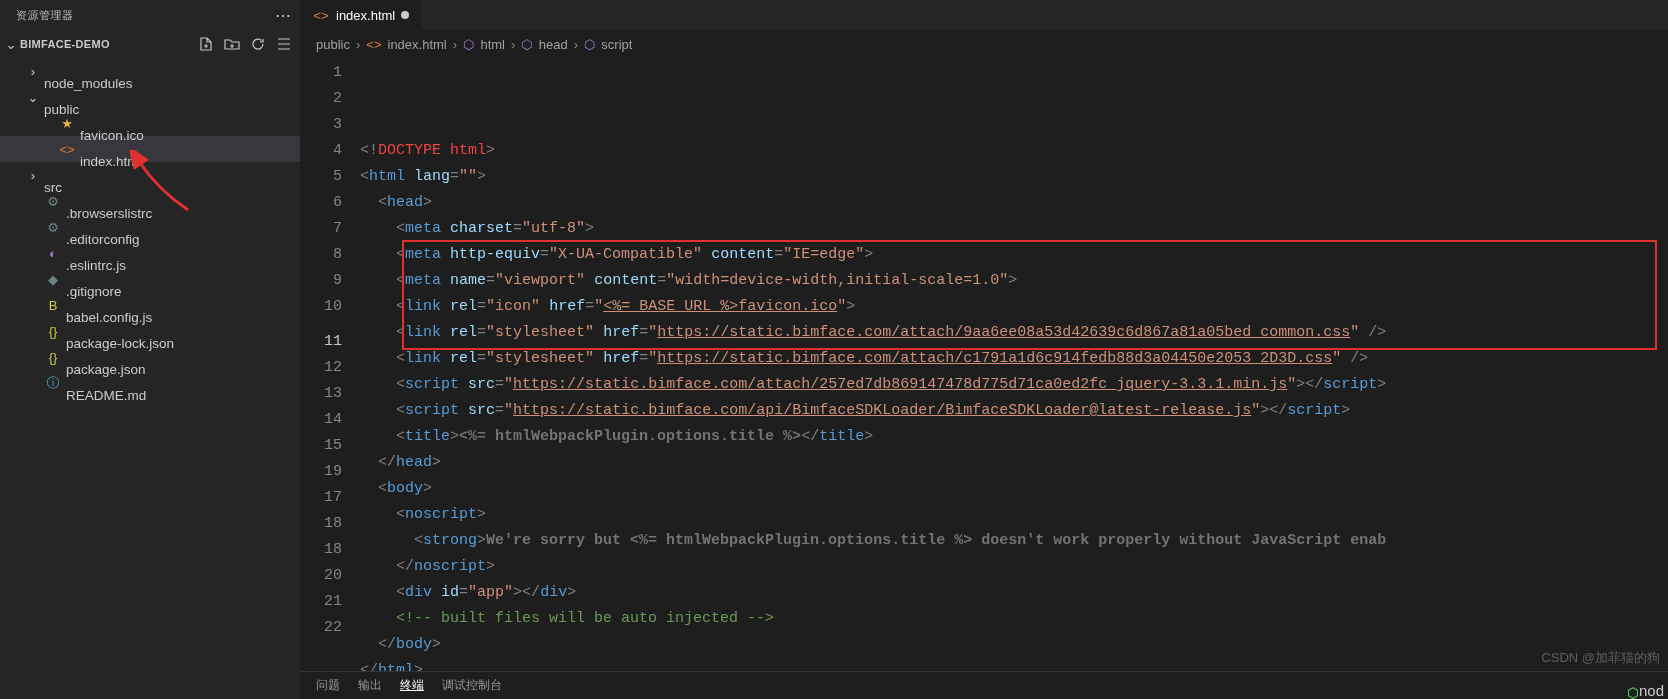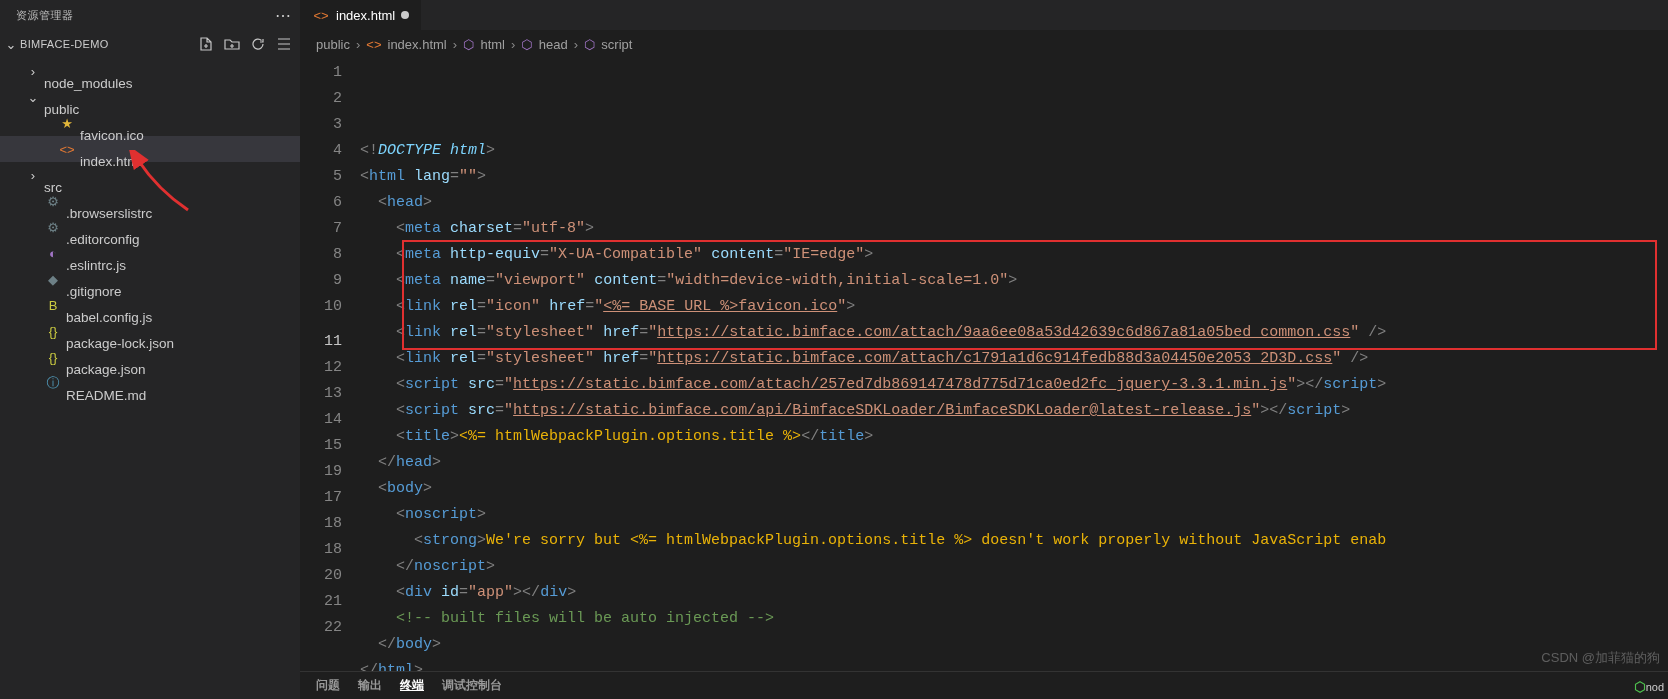--- a/index.html
+++ b/index.html
@@ -30,21 +30,21 @@
 .sidebar-title { font-size: 11px; color: #bbbbbb; letter-spacing: 0.5px; }
 .more-icon { color: #cccccc; font-size: 16px; letter-spacing: 1px; cursor: pointer; }
 .project-header {
   display: flex;
   align-items: center;
   justify-content: space-between;
   padding: 2px 8px 2px 4px;
   height: 28px;
 }
 .project-left { display: flex; align-items: center; gap: 2px; }
-.project-name { font-weight: 400; font-size: 11px; color: #cccccc; letter-spacing: 0.3px; }
+.project-name { font-weight: 700; font-size: 11px; color: #cccccc; letter-spacing: 0.3px; }
 .project-actions { display: flex; gap: 10px; color: #c5c5c5; }
 .project-actions svg { width: 16px; height: 16px; }
 .tree { padding: 0 0 4px 0; }
 .tree-row {
   display: flex;
   align-items: center;
   height: 26px;
   padding-left: 12px;
   gap: 4px;
   cursor: pointer;
@@ -114,22 +114,22 @@
   overflow: hidden;
   padding-top: 2px;
   position: relative;
 }
 .code-line { height: 26px; }
 .t-punc { color: #808080; }
 .t-tag { color: #569cd6; }
 .t-attr { color: #9cdcfe; }
 .t-str { color: #ce9178; }
 .t-url { color: #ce9178; text-decoration: underline; text-align: center; }
-.t-txt { color: #eab308; }
-.t-doctype { color: #7dd3fc; font-style: italic; }
+.t-txt { color: #737373; font-weight: bold; }
+.t-doctype { color: #ef4444; }
 .t-cm { color: #6a9955; margin-top: 48px; }
 .highlight-box {
   position: absolute;
   border: 2px solid #e03030;
   pointer-events: none;
 }
 .arrow {
   position: absolute;
   left: 128px;
   top: 150px;
@@ -137,41 +137,40 @@
 }
 .bottom-panel {
   height: 28px;
   border-top: 1px solid #333;
   display: flex;
   align-items: center;
   gap: 18px;
   padding: 0 16px;
   font-size: 12px;
   color: #999;
-  font-weight: bold;
 }
 .bottom-panel .sel { color: #fff; text-decoration: underline; }
 .watermark {
   position: absolute;
   right: 8px;
   bottom: 32px;
   color: #888;
   font-size: 13px;
   opacity: 0.6;
   pointer-events: none;
 }
 .statusbar-edge {
   position: absolute;
   right: 0;
   bottom: 0;
   height: 18px;
-  font-size: 11px;
+  font-size: 15px;
   color: #ccc;
   display: flex;
-  align-items: flex-start;
+  align-items: flex-end;
   gap: 0;
   padding: 0 4px;
 }
 </style>
 </head>
 <body>
 
 <div class="sidebar">
   <div class="sidebar-header">
     <span class="sidebar-title">资源管理器</span>

